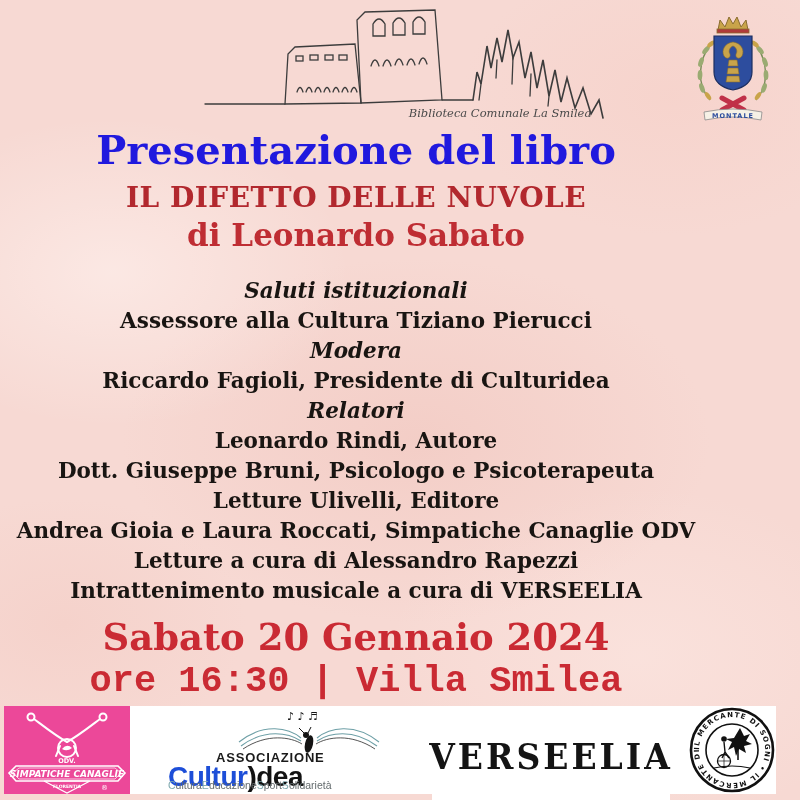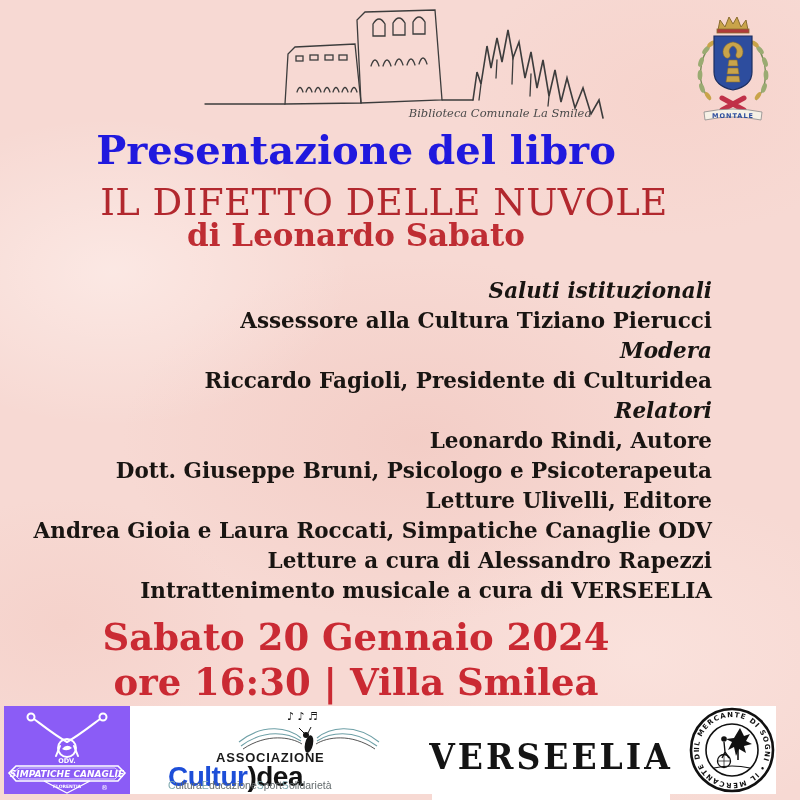--- a/index.html
+++ b/index.html
@@ -10,29 +10,29 @@
     background-image:
       radial-gradient(ellipse 340px 220px at 14% 34%, rgba(255,244,241,.55), rgba(255,244,241,0) 70%),
       radial-gradient(ellipse 420px 260px at 52% 55%, rgba(240,196,188,.55), rgba(240,196,188,0) 70%),
       radial-gradient(ellipse 300px 200px at 84% 12%, rgba(246,208,200,.6), rgba(246,208,200,0) 70%),
       radial-gradient(ellipse 360px 240px at 80% 82%, rgba(252,231,226,.6), rgba(252,231,226,0) 70%),
       radial-gradient(ellipse 260px 180px at 8% 78%, rgba(243,203,195,.5), rgba(243,203,195,0) 70%);
   }
   .abs{position:absolute;}
   .ctr{left:0;width:712px;text-align:center;}
   .t1{top:126px;font-size:40px;font-weight:700;color:#2019de;letter-spacing:0px;}
-  .t2{top:181px;font-size:37px;font-weight:400;color:#b2282e;letter-spacing:.5px;margin-left:28px;}
+  .t2{top:181px;font-size:28px;font-weight:700;color:#b2282e;letter-spacing:.5px;}
   .t3{top:217px;font-size:31px;font-weight:700;color:#bf2d33;}
-  .program{top:276px;text-align:right;}
+  .program{top:276px;}
   .pline{font-size:21.5px;line-height:30px;color:#191512;font-weight:600;}
   .pline.it{font-style:italic;}
   .date1{top:615px;font-size:37px;font-weight:700;color:#ca2a33;}
-  .date2{top:660px;font-size:37px;font-weight:700;color:#ca2a33;}
+  .date2{top:660px;font-size:37px;font-weight:700;color:#ca2a33;font-family:Liberation Mono, monospace;}
   .band{left:4px;top:706px;width:772px;height:88px;background:#ffffff;}
-  .logo-sc{left:0px;top:0px;width:126px;height:88px;background:#8b5cf6;}
+  .logo-sc{left:0px;top:0px;width:126px;height:88px;background:#ec4899;}
   .logo-ci{left:150px;top:0px;width:240px;height:88px;background:#fff;font-family:"Liberation Sans",sans-serif;}
   .ci-assoc{left:14px;top:44px;font-size:13px;font-weight:600;letter-spacing:.8px;color:#1a1a1a;margin-left:48px;}
   .ci-word{left:14px;top:55px;font-size:28px;font-weight:800;letter-spacing:-0.5px;}
   .ci-word .teal{color:#1d4ed8;}
   .ci-word .blk{color:#121212;}
   .ci-tag{left:14px;top:73px;font-size:10.5px;}
   .ci-tag .cap{color:#7fa9af;}
   .ci-tag .low{color:#636b6d;margin-top:28px;}
   .logo-vs{left:428px;top:0px;width:238px;height:100px;background:#fff;
     display:flex;align-items:center;justify-content:center;}

